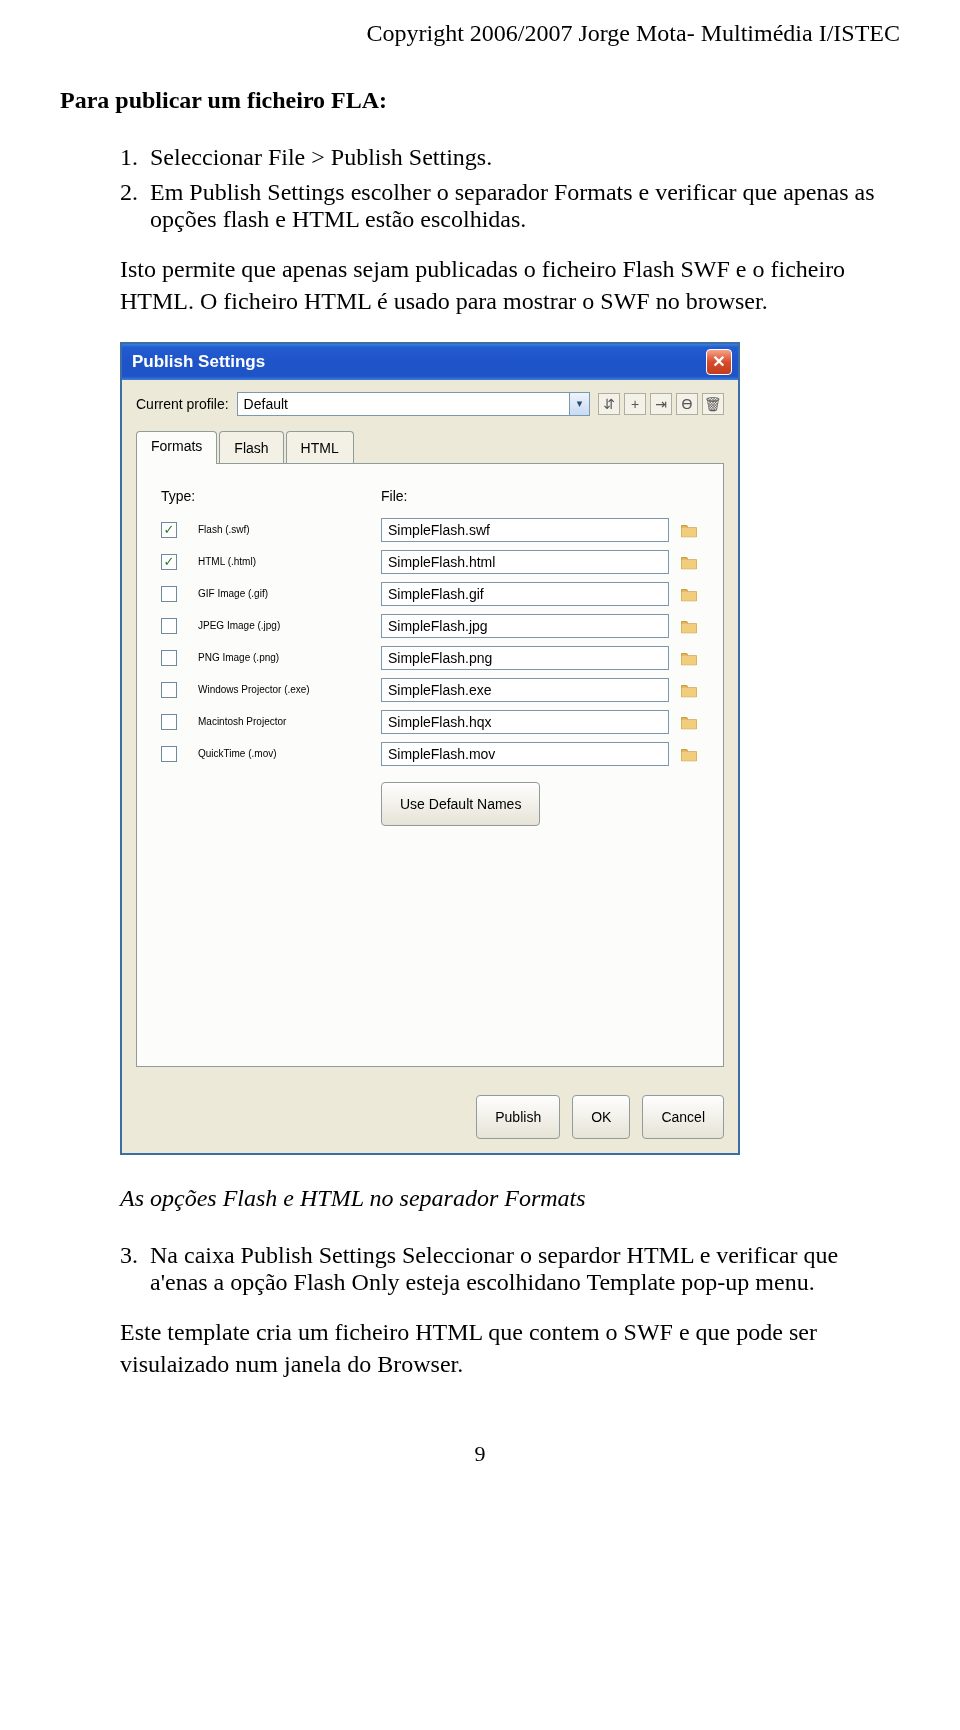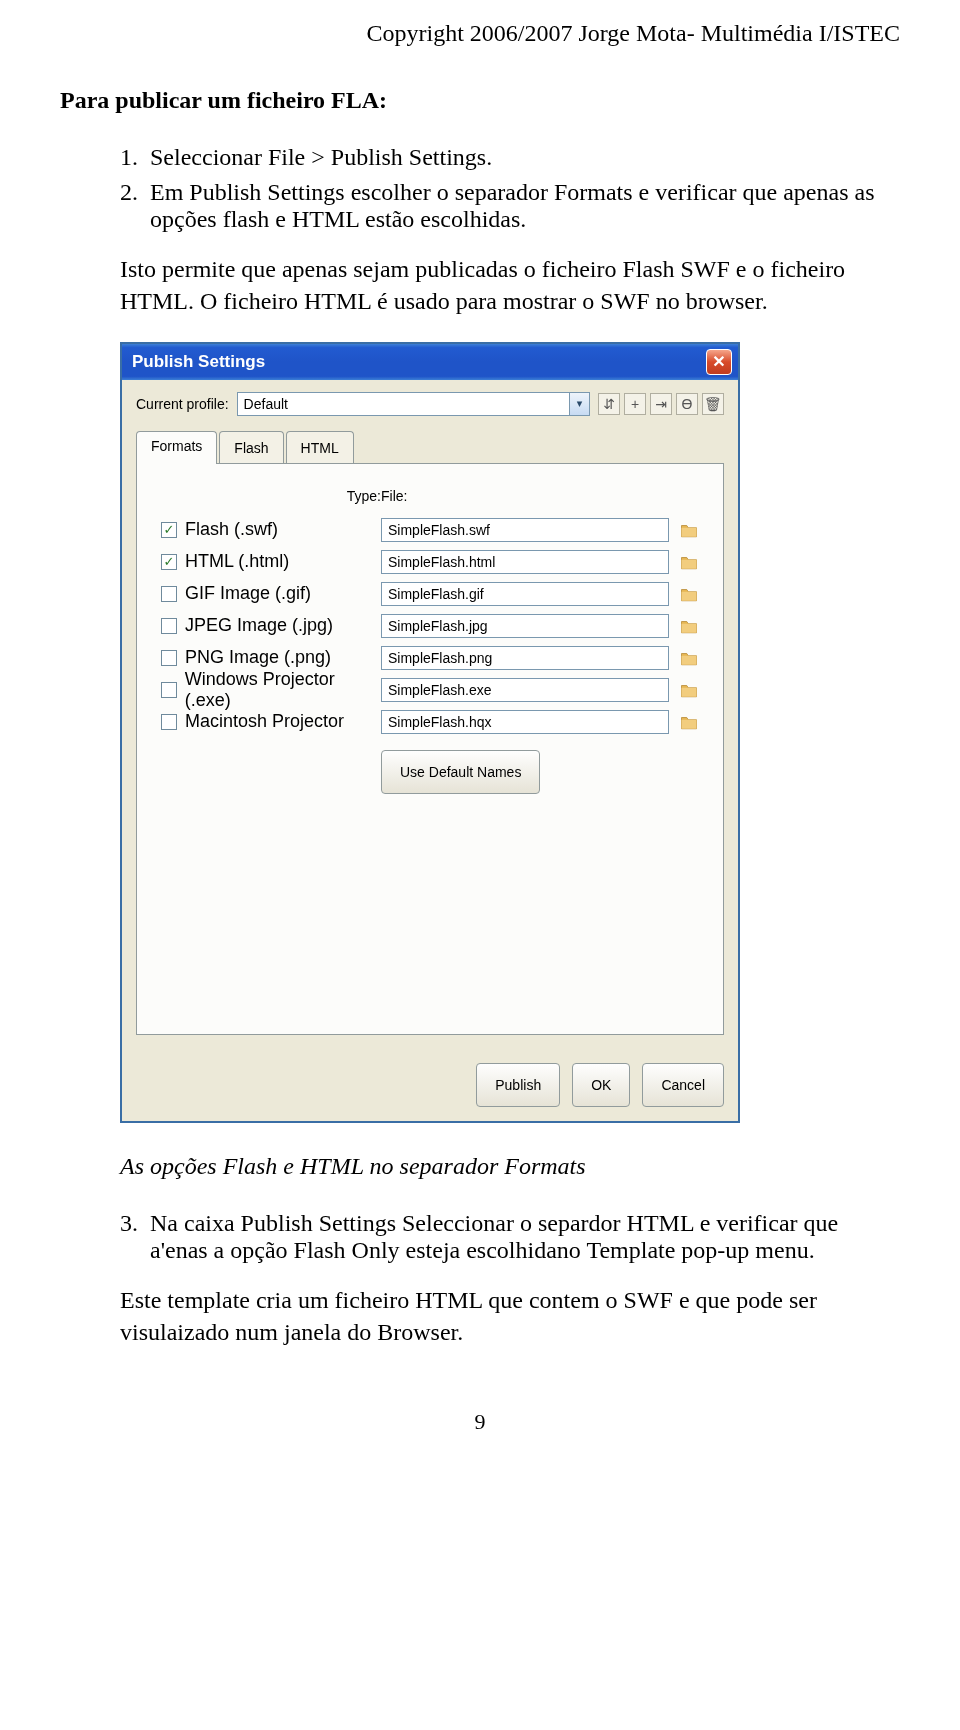--- a/index.html
+++ b/index.html
@@ -78,24 +78,24 @@
     z-index: 3;
     padding-top: 6px;
     padding-bottom: 5px;
   }
   .tab-panel {
     border: 1px solid #919b9c;
     background: #fcfcfa;
     padding: 24px 24px 240px 24px;
     position: relative; z-index: 2;
   }
-  .col-headers { display: flex; font-size: 14px; margin-bottom: 10px; text-align: right; }
+  .col-headers { display: flex; font-size: 14px; margin-bottom: 10px; }
   .col-headers .ch-type { width: 220px; }
   .format-row { display: flex; align-items: center; height: 32px; }
-  .cb-col { width: 220px; display: flex; align-items: center; gap: 8px; font-size: 18px; }
+  .cb-col { width: 220px; display: flex; align-items: center; gap: 21px; font-size: 10px; }
   .cb { width: 16px; height: 16px; border: 1px solid #6f8a9c; background: #fff; display:flex; align-items:center; justify-content:center; font-size:13px; color:#2a7a2a; line-height:1; }
   .cb.checked::before { content: "✓"; }
   .file-col { flex: 1; display: flex; align-items: center; gap: 10px; }
   .file-input {
     flex: 1; height: 24px; border: 1px solid #7a98af; background: #fff;
     padding: 0 6px; font-size: 14px; display: flex; align-items: center;
   }
   .folder-ico { width: 20px; height: 18px; color: #c9962c; display:flex; align-items:center; justify-content:center;}
   .folder-ico svg { width: 20px; height: 18px; }
   .use-default-row { display: flex; justify-content: flex-start; margin-top: 12px; }
@@ -270,20 +270,35 @@
             <div class="file-col">
               <div class="file-input">SimpleFlash.hqx</div>
               <span class="folder-ico">
                 <svg viewBox="0 0 24 24">
                   <path fill="#e6b653" stroke="#b4862f" stroke-width="1" d="M2 6 h7 l2 3 h11 v12 h-20z"></path>
                   <path fill="#f2cd7e" d="M2 9 h20 v12 h-20z"></path>
                 </svg>
               </span>
             </div>
           </div>
+          <div class="format-row">
+            <div class="cb-col">
+              <span class="cb"></span>
+              <span>QuickTime (.mov)</span>
+            </div>
+            <div class="file-col">
+              <div class="file-input">SimpleFlash.mov</div>
+              <span class="folder-ico">
+                <svg viewBox="0 0 24 24">
+                  <path fill="#e6b653" stroke="#b4862f" stroke-width="1" d="M2 6 h7 l2 3 h11 v12 h-20z"></path>
+                  <path fill="#f2cd7e" d="M2 9 h20 v12 h-20z"></path>
+                </svg>
+              </span>
+            </div>
+          </div>
         </div>
       <div class="use-default-row">
         <button class="btn use-default-btn">Use Default Names</button>
       </div>
     </div>
   </div>
 
   <div class="dialog-footer">
     <button class="btn">Publish</button>
     <button class="btn">OK</button>

